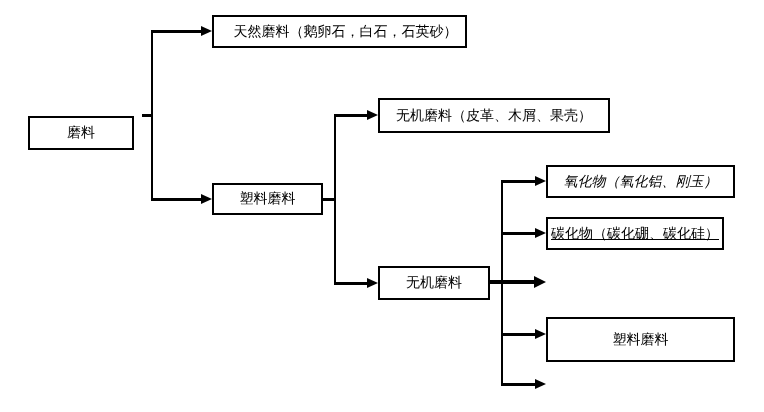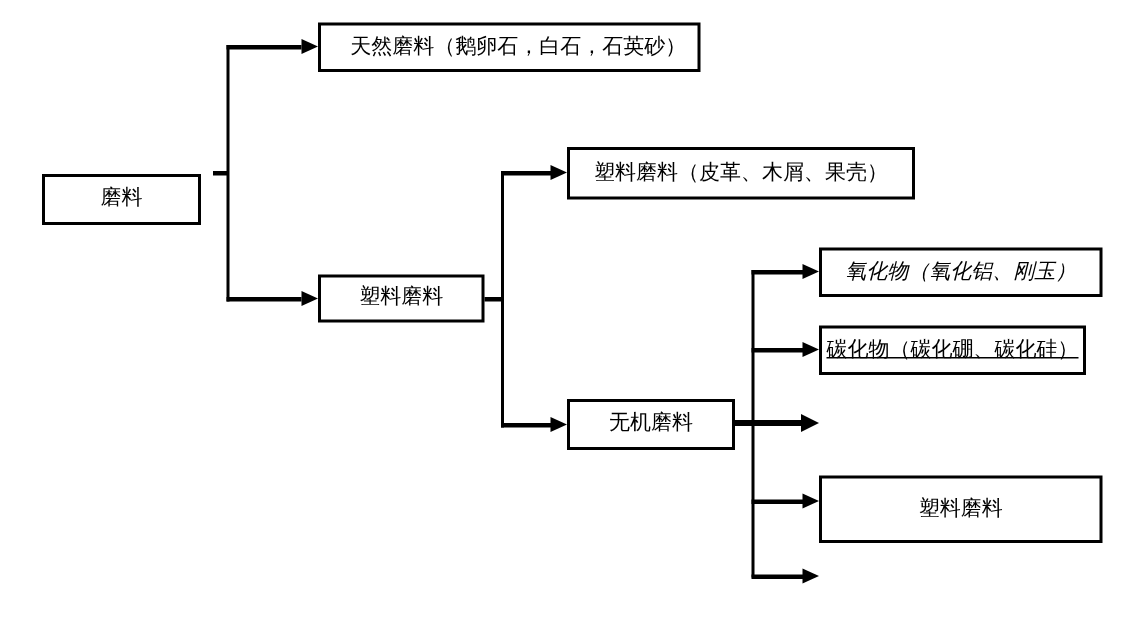--- a/index.html
+++ b/index.html
@@ -58,21 +58,21 @@
   }
 </style>
 </head>
 <body>
 
 <div class="stage">
 
   <div class="node n-root">磨料</div>
   <div class="node n-natural">天然磨料（鹅卵石，白石，石英砂）</div>
   <div class="node n-artificial">塑料磨料</div>
-  <div class="node n-organic">塑料磨料（皮革、木屑、果壳）</div>
+  <div class="node n-organic">无机磨料（皮革、木屑、果壳）</div>
   <div class="node n-inorganic">无机磨料</div>
   <div class="node n-oxide">氧化物（氧化铝、刚玉）</div>
   <div class="node n-carbide">碳化物（碳化硼、碳化硅）</div>
   <div class="node n-plastic">塑料磨料</div>
 
   <div class="hline" style="left:142px; top:114px; width:10px;"></div>
   <div class="vline" style="left:151px; top:30px; height:171px;"></div>
   <div class="hline" style="left:151px; top:30px; width:50px;"></div>
   <div class="arrow" style="left:201px; top:26px;"></div>
   <div class="hline" style="left:151px; top:198px; width:50px;"></div>

